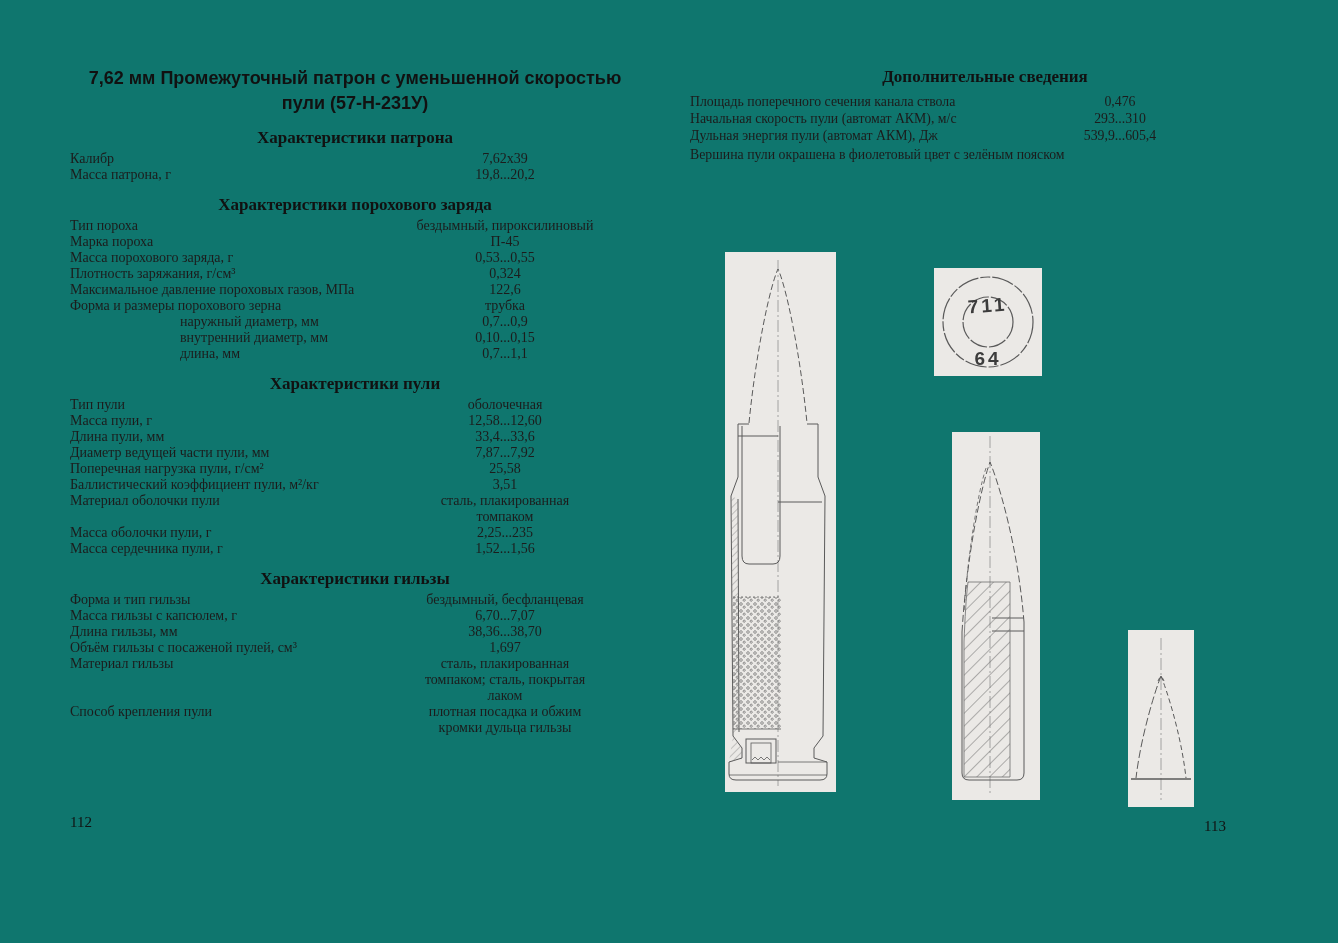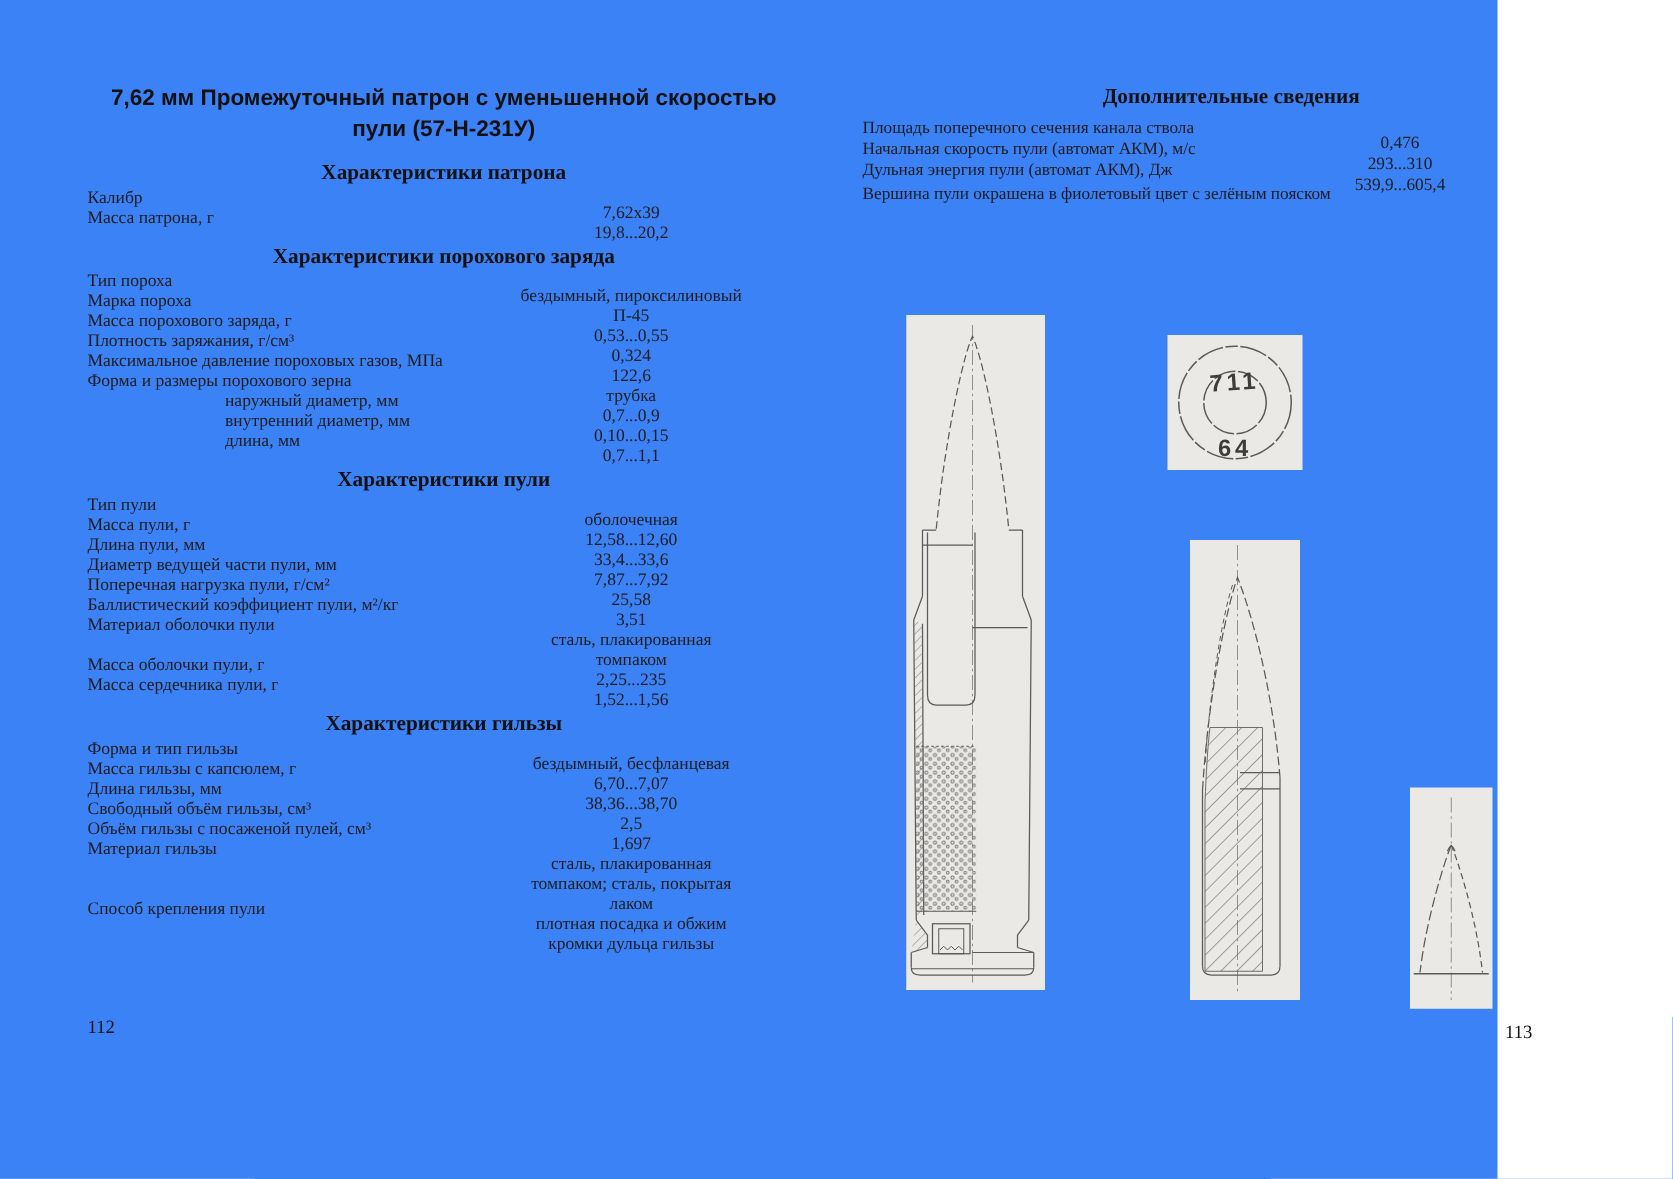--- a/index.html
+++ b/index.html
@@ -1,39 +1,39 @@
 <!DOCTYPE html>
 <html><head>
 <meta charset="utf-8">
 <style>
   html,body{margin:0;padding:0;}
   body{
     width:1338px;height:943px;background:#ffffff;overflow:hidden;
     font-family:"Liberation Serif","DejaVu Serif",serif;color:#1c1c1c;
     -webkit-font-smoothing:antialiased;
   }
-  .sheet{position:relative;width:1198px;height:943px;background:#3b82f6;}
+  .sheet{position:relative;width:1338px;height:943px;background:#0f766e;}
 
   
   .left-page{position:absolute;left:70px;top:66px;width:570px;}
   .doc-title{
     margin:0;text-align:center;white-space:pre-line;
     font-family:"Liberation Sans","DejaVu Sans",sans-serif;
     font-weight:bold;font-size:18px;line-height:25px;color:#111;
   }
   .section-heading{
     margin:11px 0 3px 0;text-align:center;
     font-size:17px;line-height:21px;font-weight:bold;color:#111;
   }
   .section-rows{font-size:14px;line-height:16px;}
   .spec-row{position:relative;min-height:16px;}
   .spec-row.indent .spec-label{padding-left:110px;}
   .spec-label{display:inline-block;}
   .spec-value{
-    position:absolute;top:12px;left:265px;width:340px;
+    position:absolute;top:0;left:265px;width:340px;
     text-align:center;white-space:pre-line;
   }
 
   
   .right-page{position:absolute;left:690px;top:66px;width:550px;}
   .right-page .section-heading{margin:0 0 6px 0;padding-left:40px;}
   .right-rows{font-size:13.8px;line-height:17px;}
   .right-rows .spec-row{min-height:17px;}
   .right-rows .spec-value{left:280px;width:300px;}
   .note-line{font-size:13.8px;line-height:17px;margin-top:2px;}
@@ -193,24 +193,20 @@
   <div class="spec-row">
     <span class="spec-label">Масса гильзы с капсюлем, г</span>
     <span class="spec-value">6,70...7,07</span>
   </div>
 
   <div class="spec-row">
     <span class="spec-label">Длина гильзы, мм</span>
     <span class="spec-value">38,36...38,70</span>
   </div>
 
-  <div class="spec-row">
-    <span class="spec-label">Свободный объём гильзы, см³</span>
-    <span class="spec-value">2,5</span>
-  </div>
 
   <div class="spec-row">
     <span class="spec-label">Объём гильзы с посаженой пулей, см³</span>
     <span class="spec-value">1,697</span>
   </div>
 
   <div class="spec-row" style="min-height: 48px;">
     <span class="spec-label">Материал гильзы</span>
     <span class="spec-value">сталь, плакированная
 томпаком; сталь, покрытая

